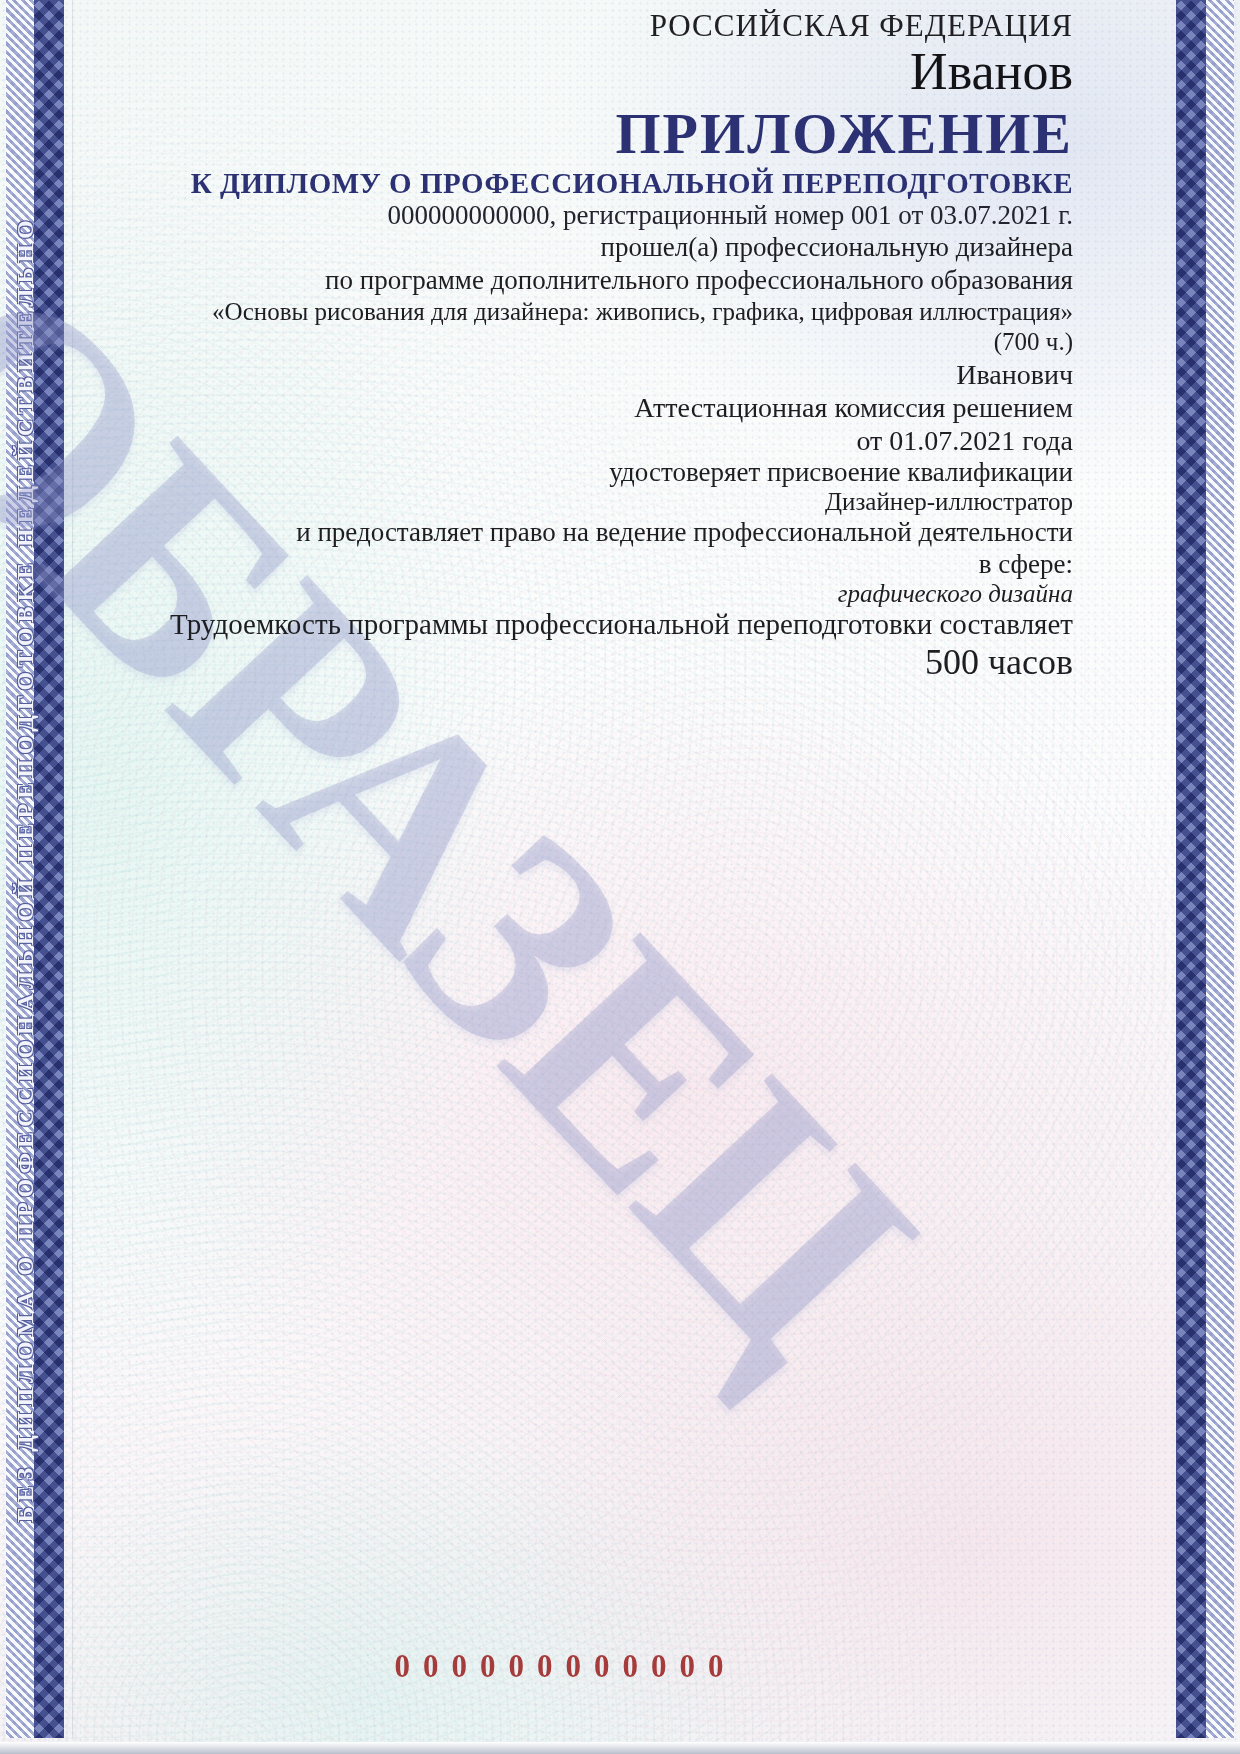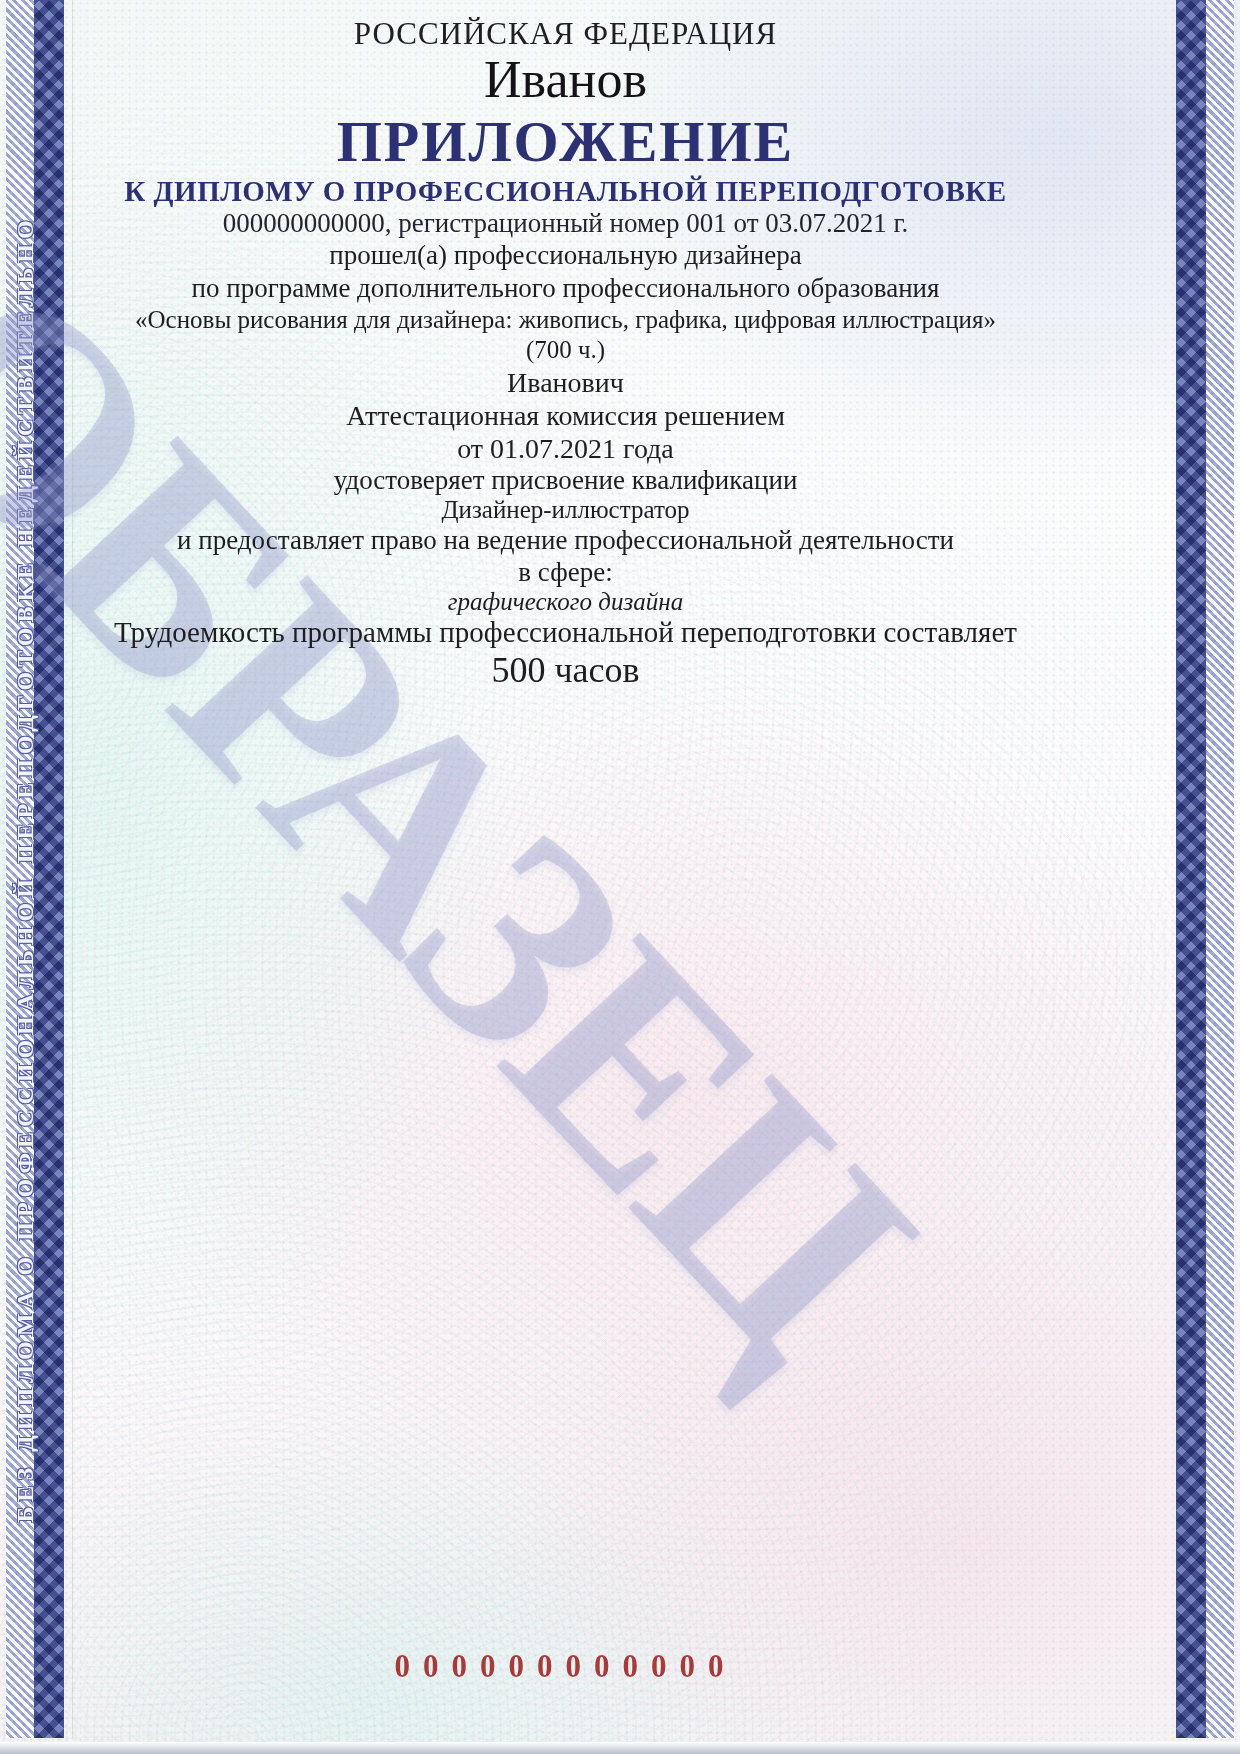--- a/index.html
+++ b/index.html
@@ -97,22 +97,22 @@
     font-weight:bold;
     font-size:300px;
     letter-spacing:-8px;
     color:rgba(138,142,196,0.30);
     text-shadow:3px 3px 6px rgba(160,170,215,0.18);
     pointer-events:none;
     line-height:1;
   }
   
   .content{
-    position:absolute;left:58px;top:16px;width:1015px;
-    text-align:center;
+    position:absolute;left:58px;top:8px;width:1015px;
+    text-align:right;
     color:#1d1d22;
   }
   .content p{margin:0;}
   .fed-header{margin-top:72px;font-size:31px;letter-spacing:1px;color:#202024;}
   .name-block{margin-top:76px;font-size:52px;line-height:1.07;color:#141418;}
   .doc-title{margin-top:64px;font-size:58px;font-weight:bold;letter-spacing:2px;color:#2b3173;}
   .doc-subtitle{margin-top:4px;font-size:29px;font-weight:bold;letter-spacing:0.5px;color:#2b3173;}
   .reg-line{margin-top:7px;font-size:27px;color:#242430;}
   .training{margin-top:44px;font-size:27px;line-height:1.22;}
   .program{margin-top:86px;font-size:25px;line-height:1.22;}

